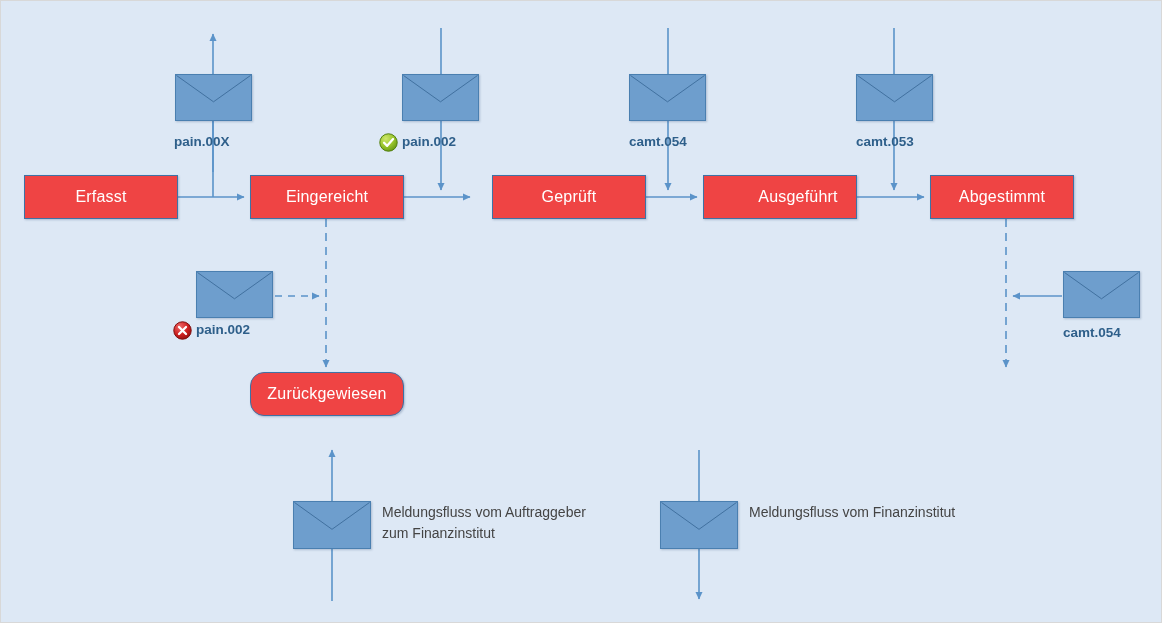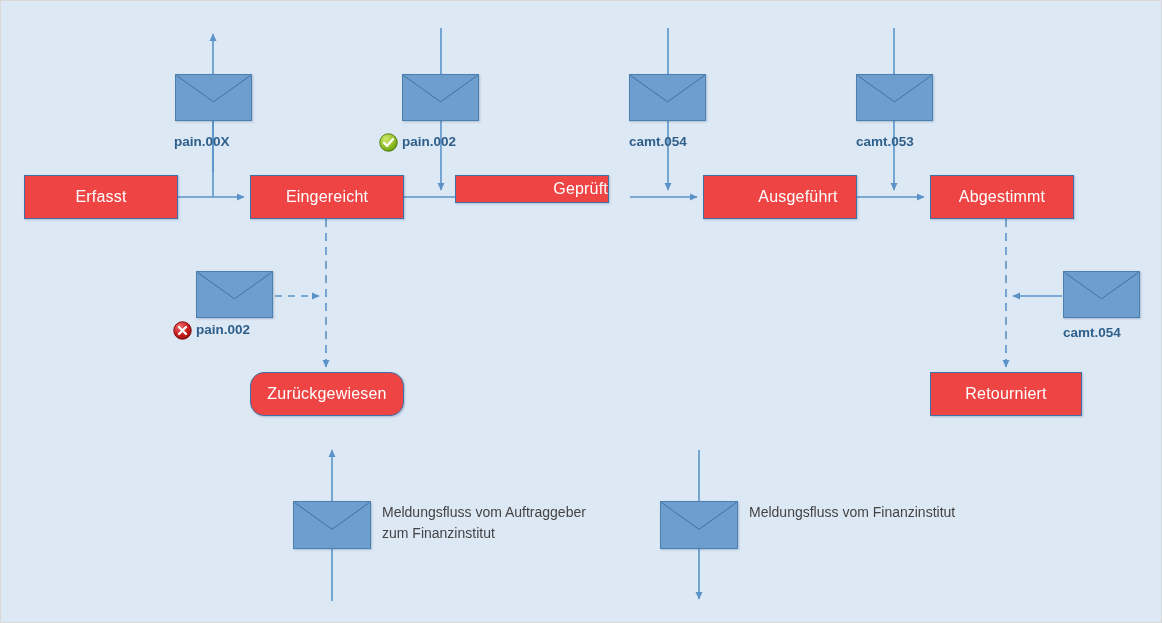--- a/index.html
+++ b/index.html
@@ -120,39 +120,36 @@
   </svg>
 
   <div class="state" style="left:23px;top:174px;width:154px;height:44px;">
     <span>Erfasst</span>
   </div>
 
   <div class="state" style="left:249px;top:174px;width:154px;height:44px;">
     <span>Eingereicht</span>
   </div>
 
-  <div class="state" style="left:454px;top:174px;width:154px;height:28px;justify-content:flex-end;">
+  <div class="state" style="left:491px;top:174px;width:154px;height:44px;">
     <span>Geprüft</span>
   </div>
 
   <div class="state" style="left:702px;top:174px;width:154px;height:44px;padding-left:36px;">
     <span>Ausgeführt</span>
   </div>
 
   <div class="state" style="left:929px;top:174px;width:144px;height:44px;">
     <span>Abgestimmt</span>
   </div>
 
   <div class="state" style="left:249px;top:371px;width:154px;height:44px;border-radius:14px;">
     <span>Zurückgewiesen</span>
   </div>
 
-  <div class="state" style="left:929px;top:371px;width:152px;height:44px;">
-    <span>Retourniert</span>
-  </div>
 
   <div class="env" style="left:174px;top:73px;">
     <svg viewBox="0 0 77 47" preserveAspectRatio="none">
       <path d="M0.5,0.5 L38.5,28 L76.5,0.5" fill="none" stroke="#3f6f9e" stroke-width="1"></path>
     </svg>
   </div>
 
   <div class="env" style="left:401px;top:73px;">
     <svg viewBox="0 0 77 47" preserveAspectRatio="none">
       <path d="M0.5,0.5 L38.5,28 L76.5,0.5" fill="none" stroke="#3f6f9e" stroke-width="1"></path>

